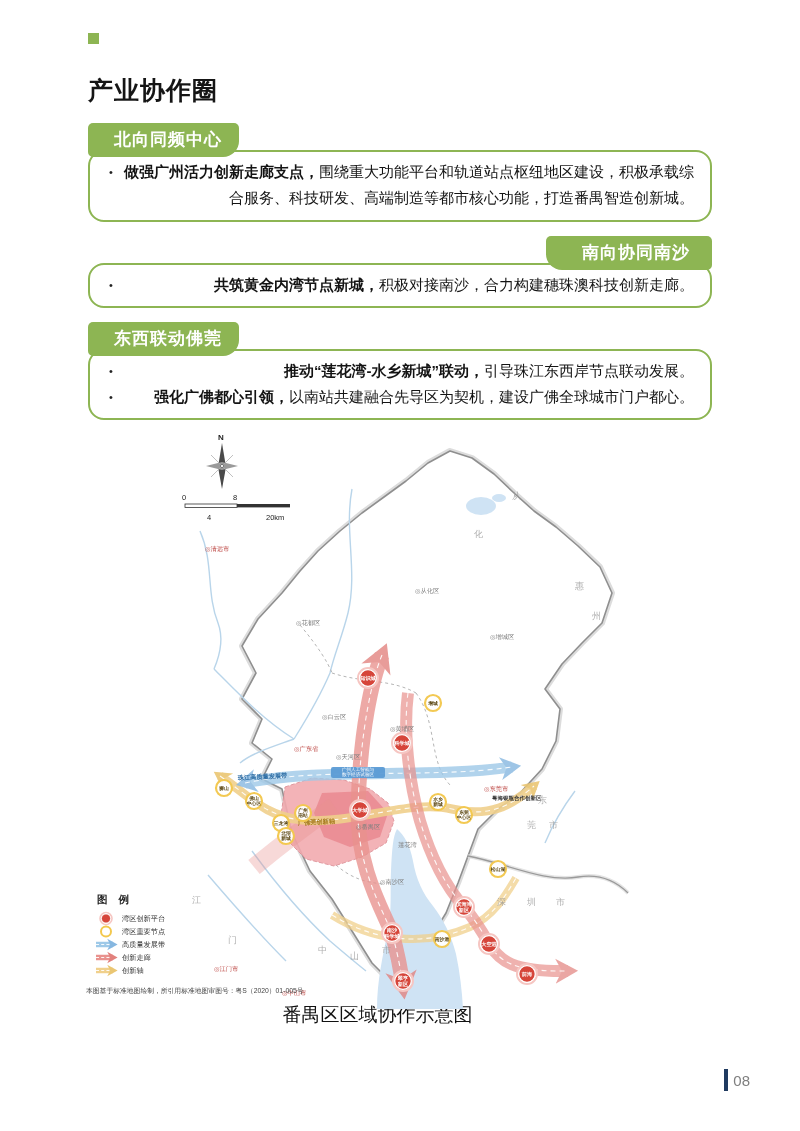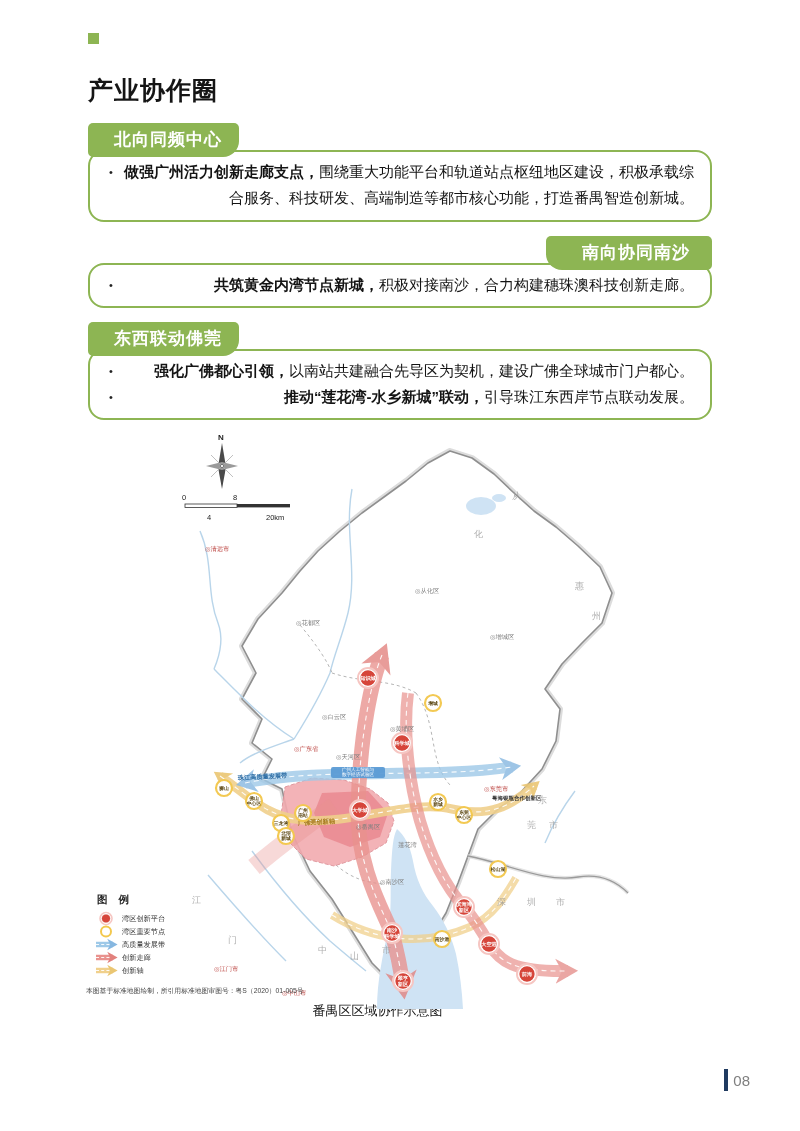--- a/index.html
+++ b/index.html
@@ -23,21 +23,21 @@
   .box{
     border:2px solid #8db553;border-radius:16px;background:#fff;
     margin-top:-7px;position:relative;z-index:1;padding:7px 16px 8px 12px;
   }
   ul.bullets{margin:0;padding:0 0 0 20px;list-style:none;text-align:right;}
   .bullets li{font-size:15px;line-height:1.75;position:relative;padding-left:2px;color:#141414;}
   .bullets li::before{content:"•";position:absolute;left:-13px;top:0;font-size:11px;line-height:2.45;color:#222;}
   .b{font-weight:bold;}
   .map-wrap{position:relative;width:672px;margin:2px 0 0 -3px;}
   .map-wrap svg{display:block;}
-  .map-caption{text-align:center;font-size:13px;color:#111;margin:-12px 45px 0 0;}
+  .map-caption{text-align:center;font-size:19px;color:#111;margin:-12px 45px 0 0;}
   .pager{position:absolute;right:50px;top:1069px;display:flex;align-items:center;gap:5px;text-align:right;}
   .pager-bar{width:4px;height:22px;background:#1f3a60;}
   .pager-num{font-size:15px;color:#7f7f7f;}
 </style>
 </head>
 <body>
 
 <div class="corner-chip"></div>
 
 <div class="page">
@@ -64,22 +64,22 @@
       </ul>
     </div>
   </section>
 
   <section class="block">
     <div class="tab-row left">
       <div class="tab">东西联动佛莞</div>
     </div>
     <div class="box">
       <ul class="bullets">
+        <li><span class="b">推动“莲花湾-水乡新城”联动，</span><span>引导珠江东西岸节点联动发展。</span><span class="b"></span></li>
         <li><span class="b">强化广佛都心引领，</span><span>以南站共建融合先导区为契机，建设广佛全球城市门户都心。</span><span class="b"></span></li>
-        <li><span class="b">推动“莲花湾-水乡新城”联动，</span><span>引导珠江东西岸节点联动发展。</span><span class="b"></span></li>
       </ul>
     </div>
   </section>
 
   <div class="map-wrap">
     <svg width="672" height="580" viewBox="85 503 672 580" style="font-family:&quot;Liberation Sans&quot;,&quot;DejaVu Sans&quot;,sans-serif;">
         <defs>
           <marker id="m-blue" viewBox="0 0 10 10" refX="5" refY="5" markerWidth="2.1" markerHeight="2.7" orient="auto-start-reverse">
             <path d="M0,0 L9,5 L0,10 L2.6,5 Z" fill="#86b7e0"></path>
           </marker>

